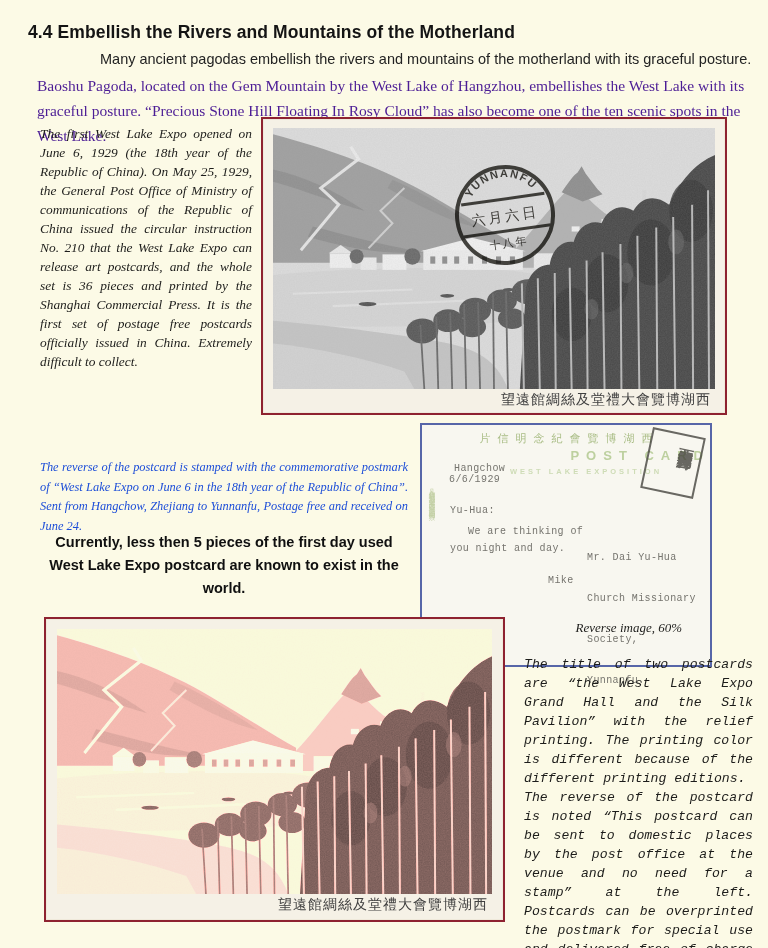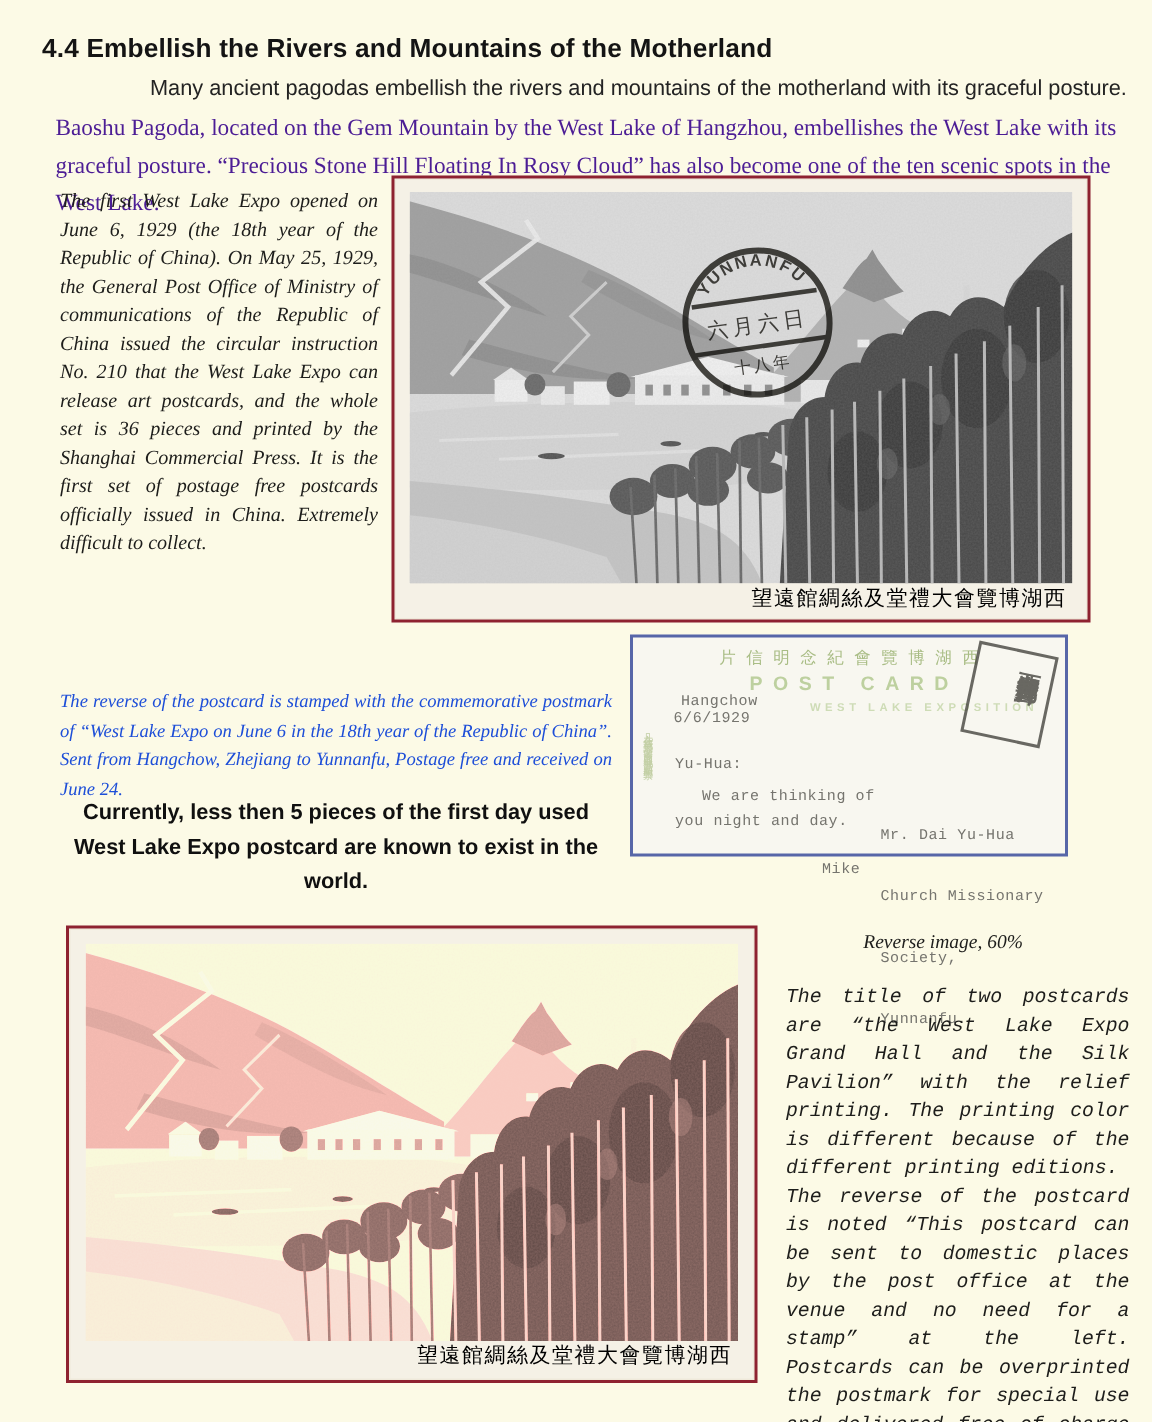--- a/index.html
+++ b/index.html
@@ -20,41 +20,41 @@
   .card-red{position:absolute;box-sizing:border-box;border:2px solid #8e2230;background:#f5f1e6;
             box-shadow:inset 0 0 0 1px #efe9da;}
   .card-top{left:261px;top:117px;width:466px;height:298px;padding:9px 10px 0 10px;}
   .card-bottom{left:44px;top:617px;width:461px;height:305px;padding:10px 11px 0 11px;}
   .photo-wrap{position:relative;width:100%;height:100%;}
   .photo{display:block;width:100%;}
   .card-top .photo{height:261px;}
   .card-bottom .photo{height:265px;}
   .photo-gray{filter:grayscale(1) contrast(1.02);}
   .photo-red{filter:grayscale(1) sepia(0.9) hue-rotate(-40deg) saturate(1.15) brightness(1.05) contrast(0.95);}
-  .cn-caption{text-align:right;font-family:"DejaVu Sans",sans-serif;font-size:14px;color:#000000;
+  .cn-caption{text-align:right;font-family:"DejaVu Sans",sans-serif;font-size:14px;color:#404040;
               line-height:20px;height:20px;padding-right:4px;letter-spacing:1px;}
 
   
   .postmark{position:absolute;left:172px;top:27px;width:120px;height:120px;
             mix-blend-mode:multiply;opacity:.84;transform:rotate(-8deg);}
   .pm-stroke{fill:none;stroke:#26241f;stroke-width:4;}
   .pm-line{stroke:#26241f;stroke-width:3;}
   .pm-arc-text{font:bold 11px "Liberation Sans",sans-serif;letter-spacing:1.5px;fill:#26241f;}
   .pm-cn{font-family:"DejaVu Sans",sans-serif;font-size:14px;fill:#26241f;letter-spacing:3px;}
   .pm-cn2{font-family:"DejaVu Sans",sans-serif;font-size:11px;fill:#26241f;letter-spacing:2px;}
 
   
-  .card-blue{position:absolute;left:420px;top:423px;width:292px;height:148px;box-sizing:border-box;
+  .card-blue{position:absolute;left:420px;top:423px;width:292px;height:244px;box-sizing:border-box;
              border:2px solid #5766a8;background:#f8f7f0;}
   .card-blue *{position:absolute;margin:0;}
   .rv-cn{top:6px;left:0;width:100%;text-align:center;font-family:"DejaVu Sans",sans-serif;
          font-size:11px;letter-spacing:7px;color:#a9bd85;text-indent:7px;}
-  .rv-title{top:23px;left:0;width:100%;text-align:center;font:bold 13px "Liberation Sans",sans-serif;
+  .rv-title{top:23px;left:0;width:100%;text-align:right;font:bold 13px "Liberation Sans",sans-serif;
             letter-spacing:7px;color:#bdd09f;text-indent:7px;}
-  .rv-sub{top:42px;left:88px;font:bold 7.5px "Liberation Sans",sans-serif;letter-spacing:3px;color:#cedcb6;margin-left:30px;}
+  .rv-sub{top:42px;left:88px;font:bold 7.5px "Liberation Sans",sans-serif;letter-spacing:3px;color:#cedcb6;}
   .tw{font-family:"Liberation Mono",monospace;font-size:10px;color:#75746e;letter-spacing:.4px;white-space:pre;}
   .rv-origin{left:32px;top:38px;}
   .rv-date{left:27px;top:49px;}
   .rv-salutation{left:28px;top:80px;}
   .rv-msg1{left:46px;top:101px;}
   .rv-msg2{left:28px;top:118px;}
   .rv-sign{left:110px;top:150px;padding-left:16px;}
   .rv-addr{left:165px;top:101px;}
   .rv-addr div{position:static;line-height:19px;}
   .rv-stamp{left:224px;top:7px;width:54px;height:62px;transform:rotate(12deg);

